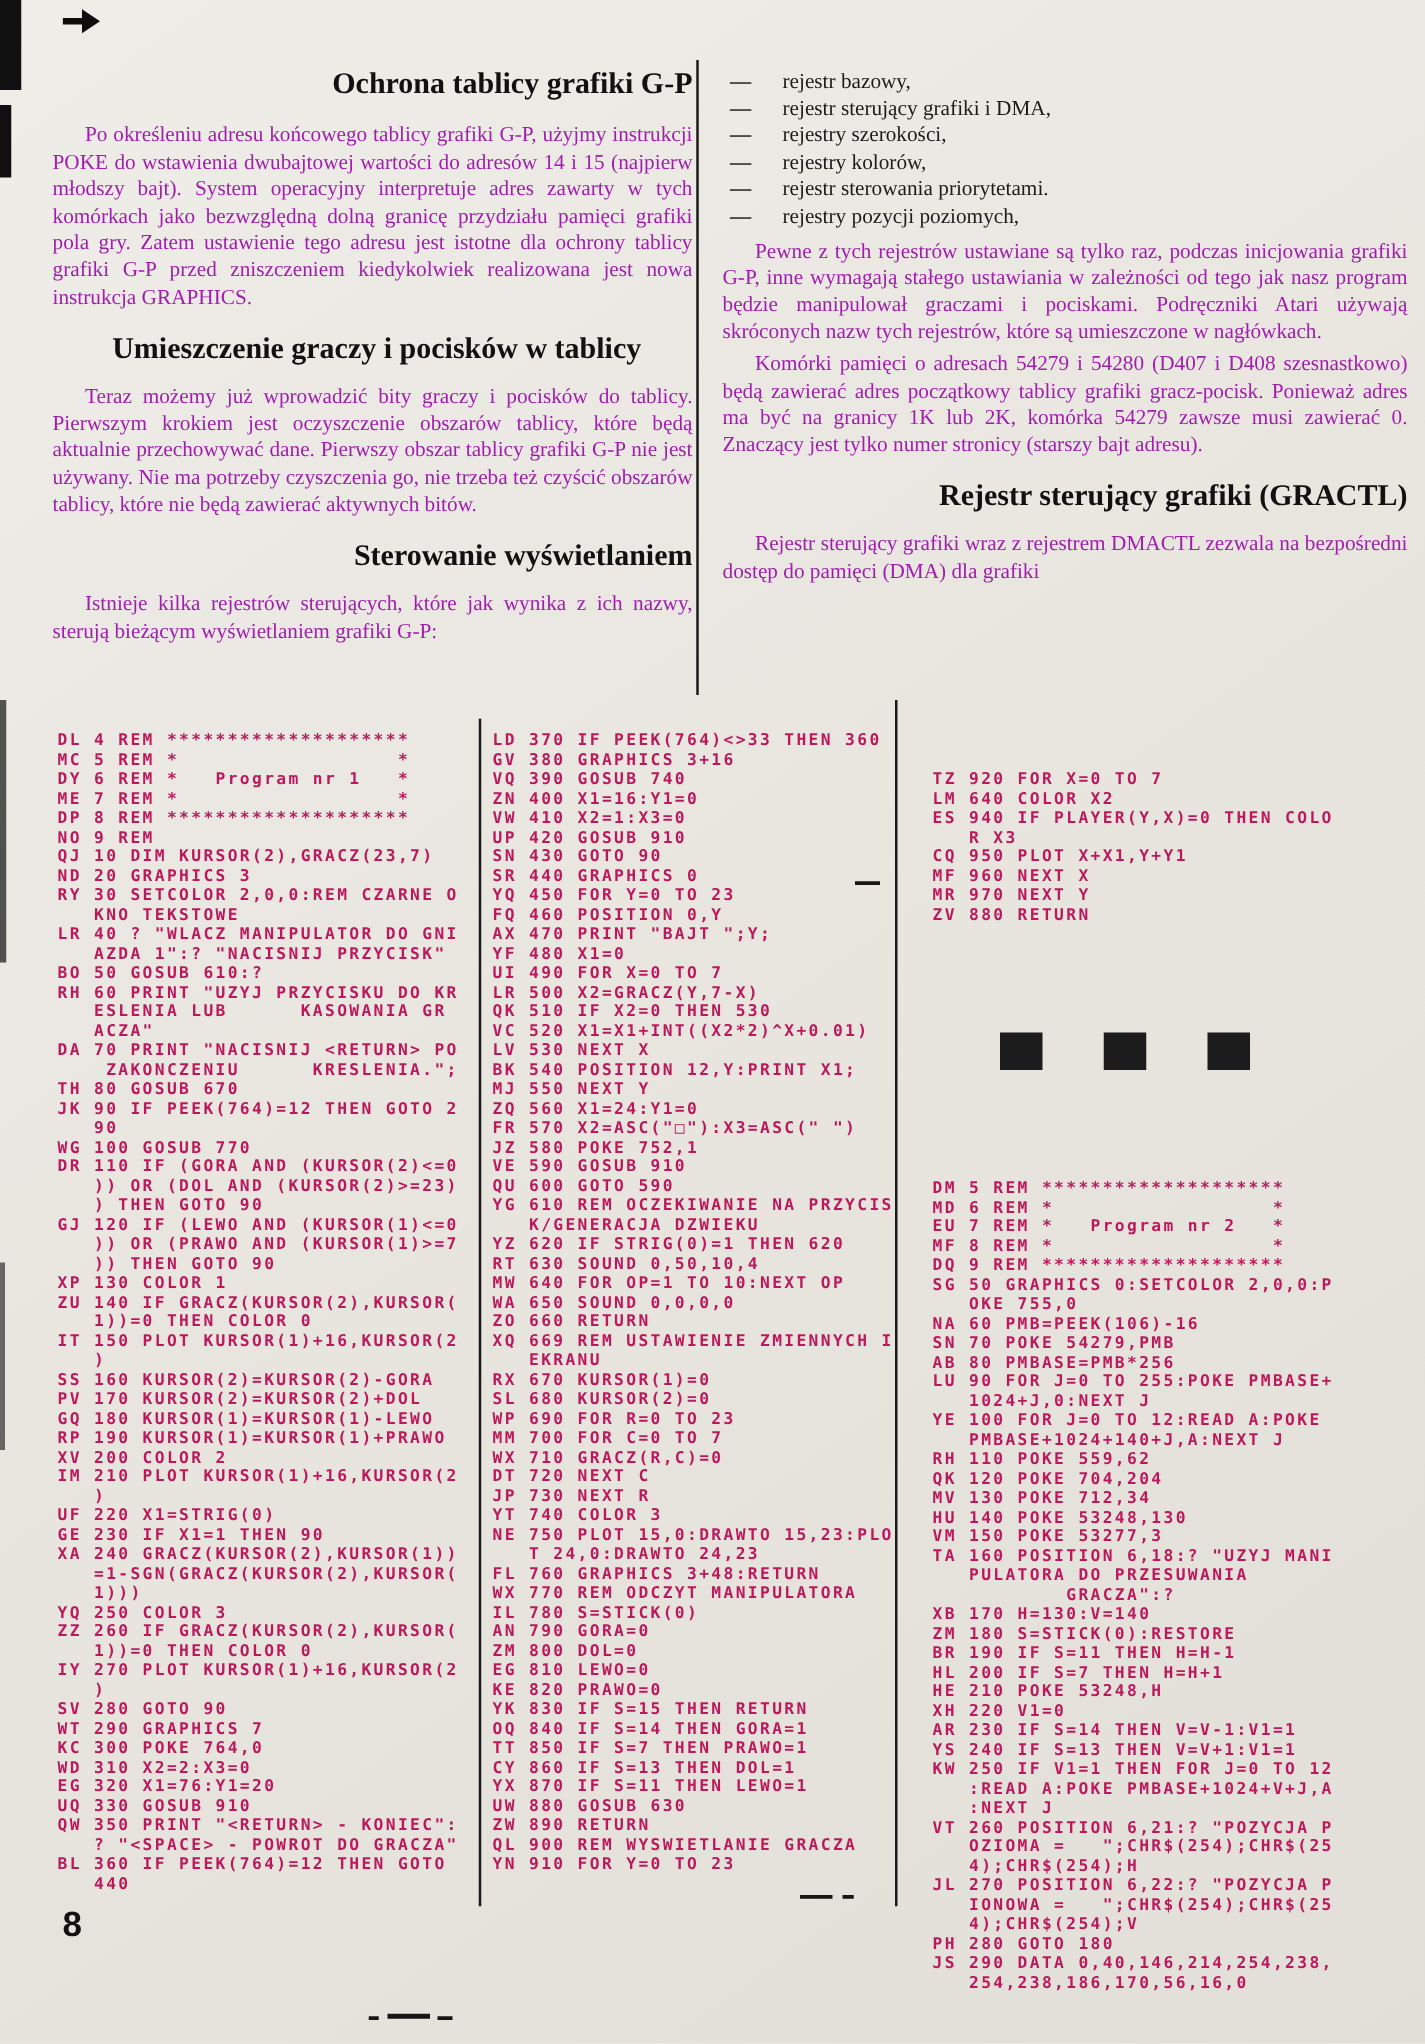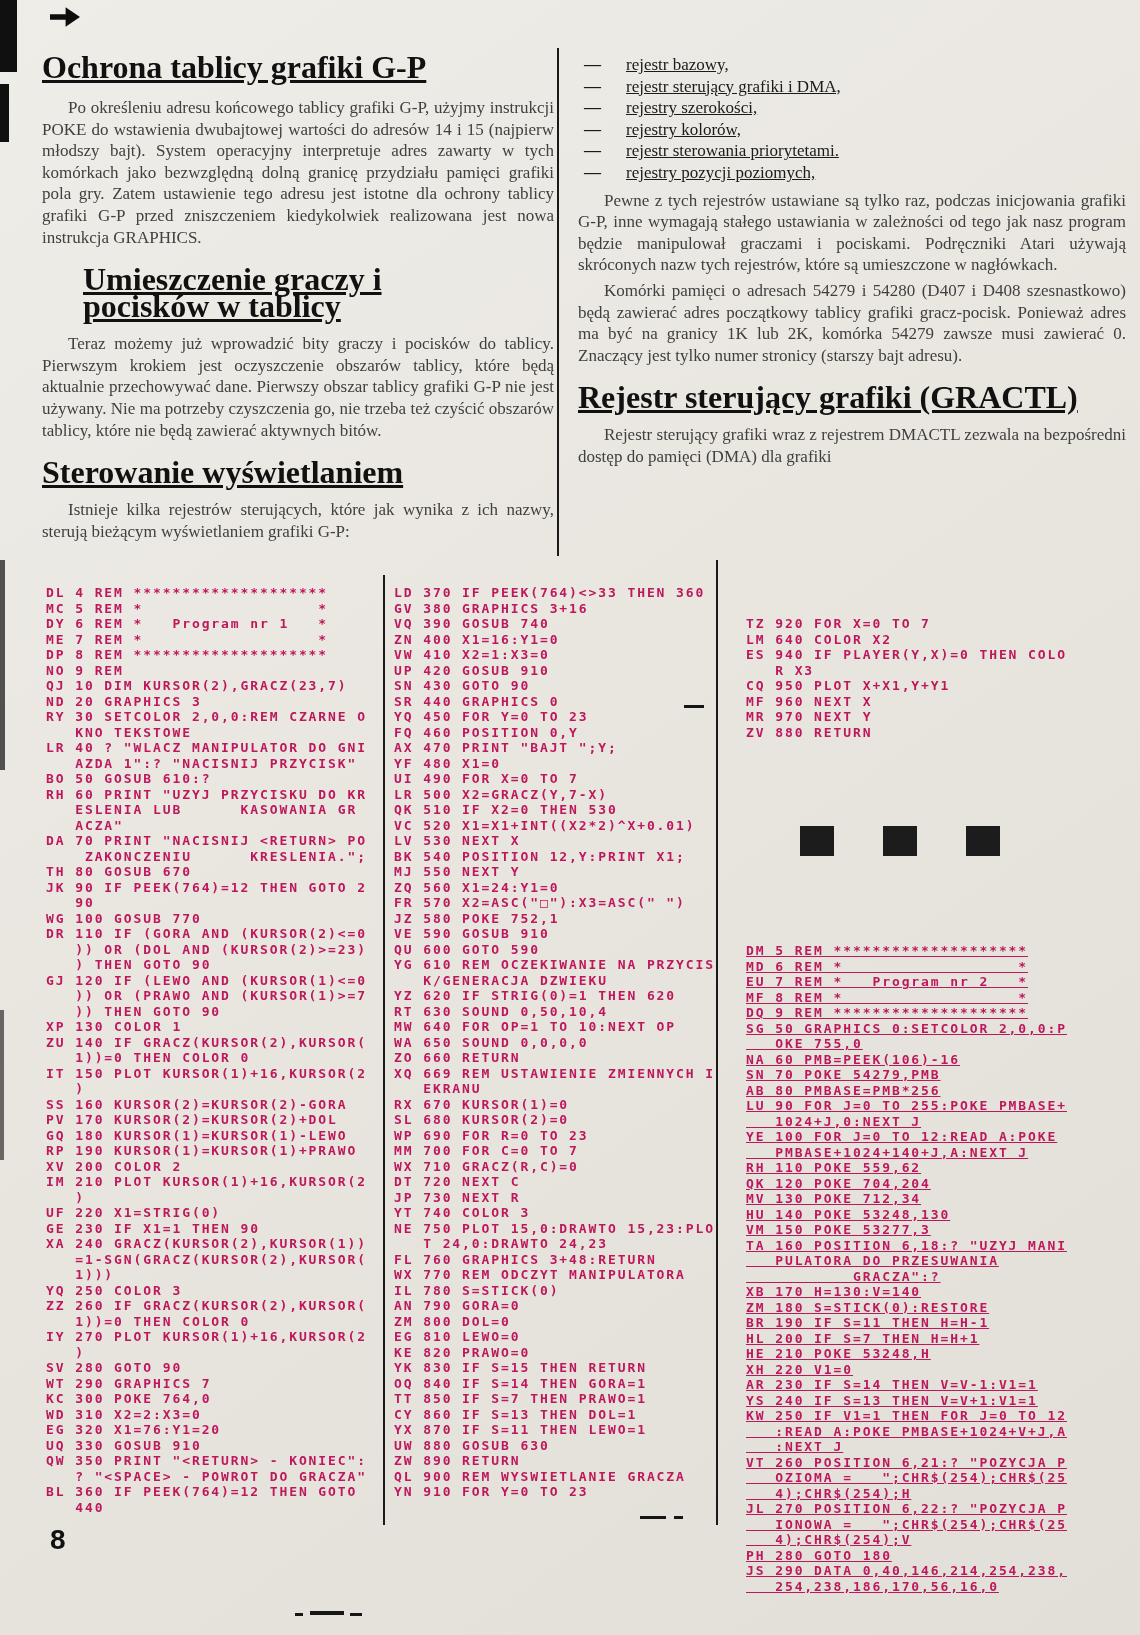--- a/index.html
+++ b/index.html
@@ -11,43 +11,43 @@
   .abs { position:absolute; }
   
   .edge { background:#101010; }
   
   .arrow { left:50px; top:6px; width:30px; height:22px; background:#0d0d0d;
     clip-path:polygon(0 38%,52% 38%,52% 6%,100% 50%,52% 94%,52% 62%,0 62%); }
   
   .col { line-height:21.5px; }
   #article-left  { left:42px;  top:48px; width:512px; }
   #article-right { left:578px; top:50px; width:548px; }
-  h1,h2 { font-family:"Liberation Serif", serif; font-weight:700; text-align:left;
-          font-size:32px; line-height:27px; margin:0; color:#111;text-decoration:underline; }
+  h1,h2 { font-family:"Liberation Serif", serif; font-weight:700; text-align:right;
+          font-size:24px; line-height:27px; margin:0; color:#111; }
   h1 { margin:6px 0 16px; }
   h2 { margin:18px auto 13px; }
   .narrow { max-width:430px; }
   p.para { font-size:17px; line-height:21.6px; text-align:justify; text-indent:26px;
-           margin:0 0 4px; color:#404040; }
+           margin:0 0 4px; color:#a21caf; }
   .bullets { margin:4px 0 6px; }
-  .bullet-item { position:relative; font-size:17px; line-height:21.6px; padding-left:48px;text-decoration:underline; }
+  .bullet-item { position:relative; font-size:17px; line-height:21.6px; padding-left:48px; }
   .bullet-item::before { content:"\2014"; position:absolute; left:6px; top:0; font-weight:700; }
   
   .vrule { background:#1a1a1a; width:2px; }
   
   .code-col { position:absolute; top:585px; font-family:"DejaVu Sans Mono", monospace;
     font-weight:700; font-size:13px; line-height:15.5px; letter-spacing:1.9px;
     white-space:pre; color:#be185d; }
   .code-line { height:15.5px; }
   #code1 { left:46px; }
   #code2 { left:394px; }
   #code3 { left:746px; }
   .squares { display:flex; gap:49px; margin:55px 0 0 54px; }
   .sq { width:34px; height:30px; background:#1c1c1c; }
-  .blockB { margin-top:56px;text-decoration:underline; }
+  .blockB { margin-top:56px; }
   
   .pagenum { left:50px; top:1524px; font-family:"Liberation Sans", sans-serif;
     font-weight:700; font-size:28px; color:#111; }
   .dash { background:#161616; }
 </style>
 </head>
 <body>
 
 <div class="abs edge" style="left:0;top:0;width:17px;height:72px"></div>
 <div class="abs edge" style="left:0;top:84px;width:9px;height:58px"></div>

